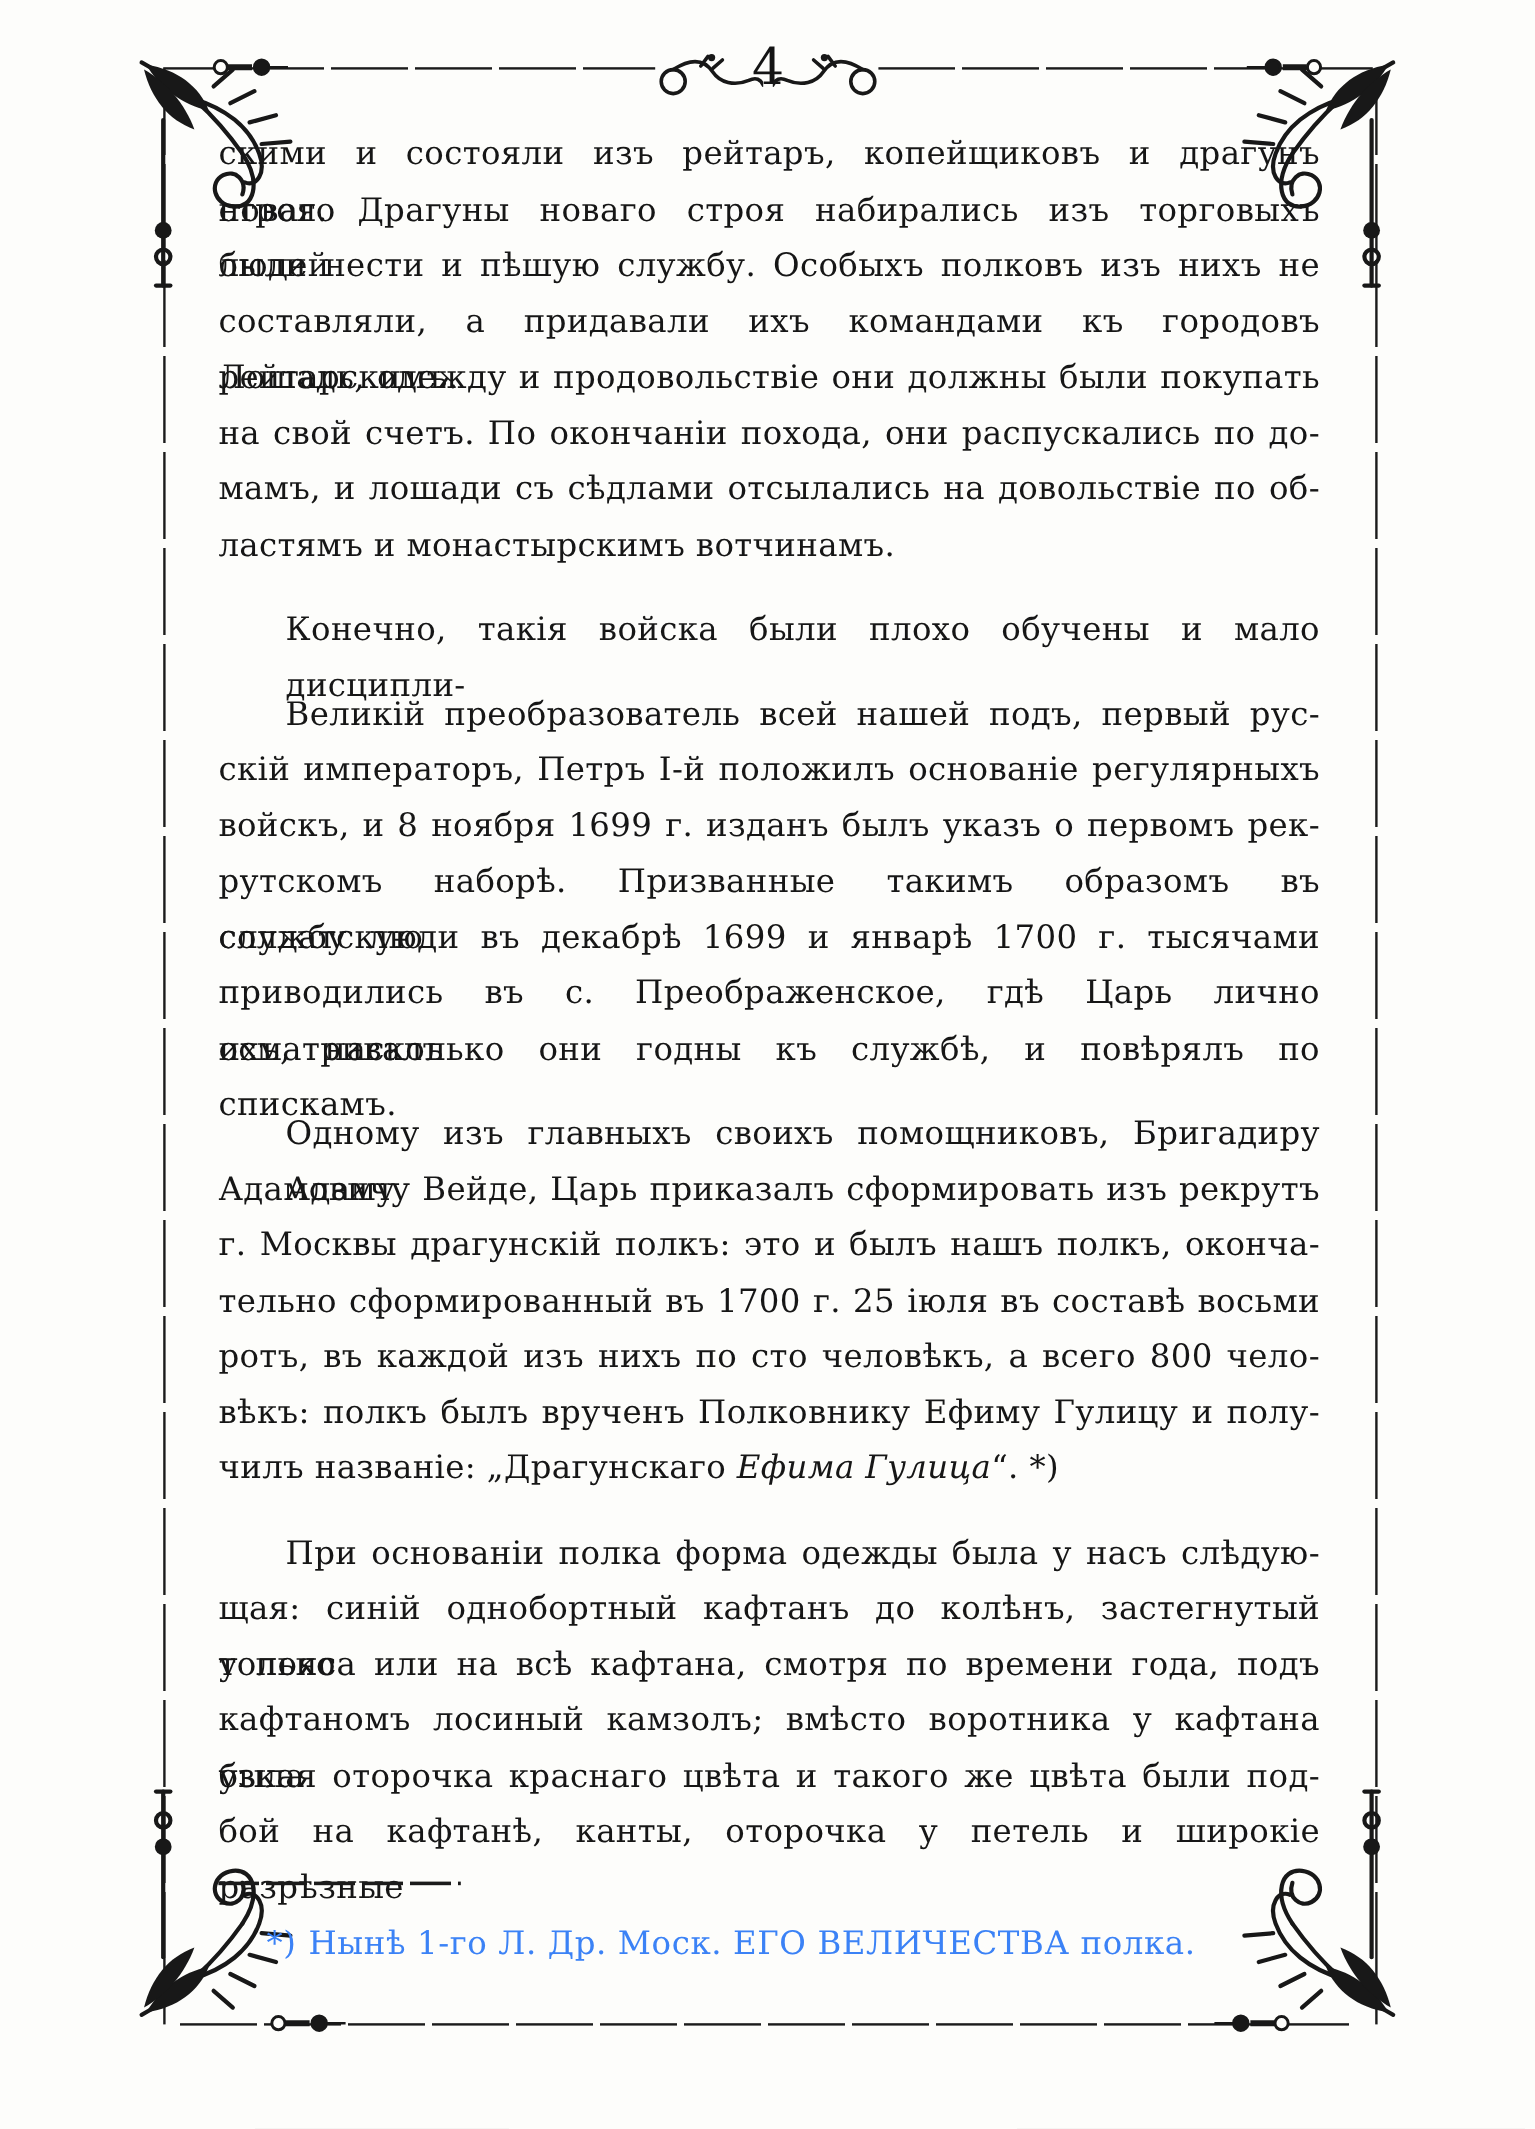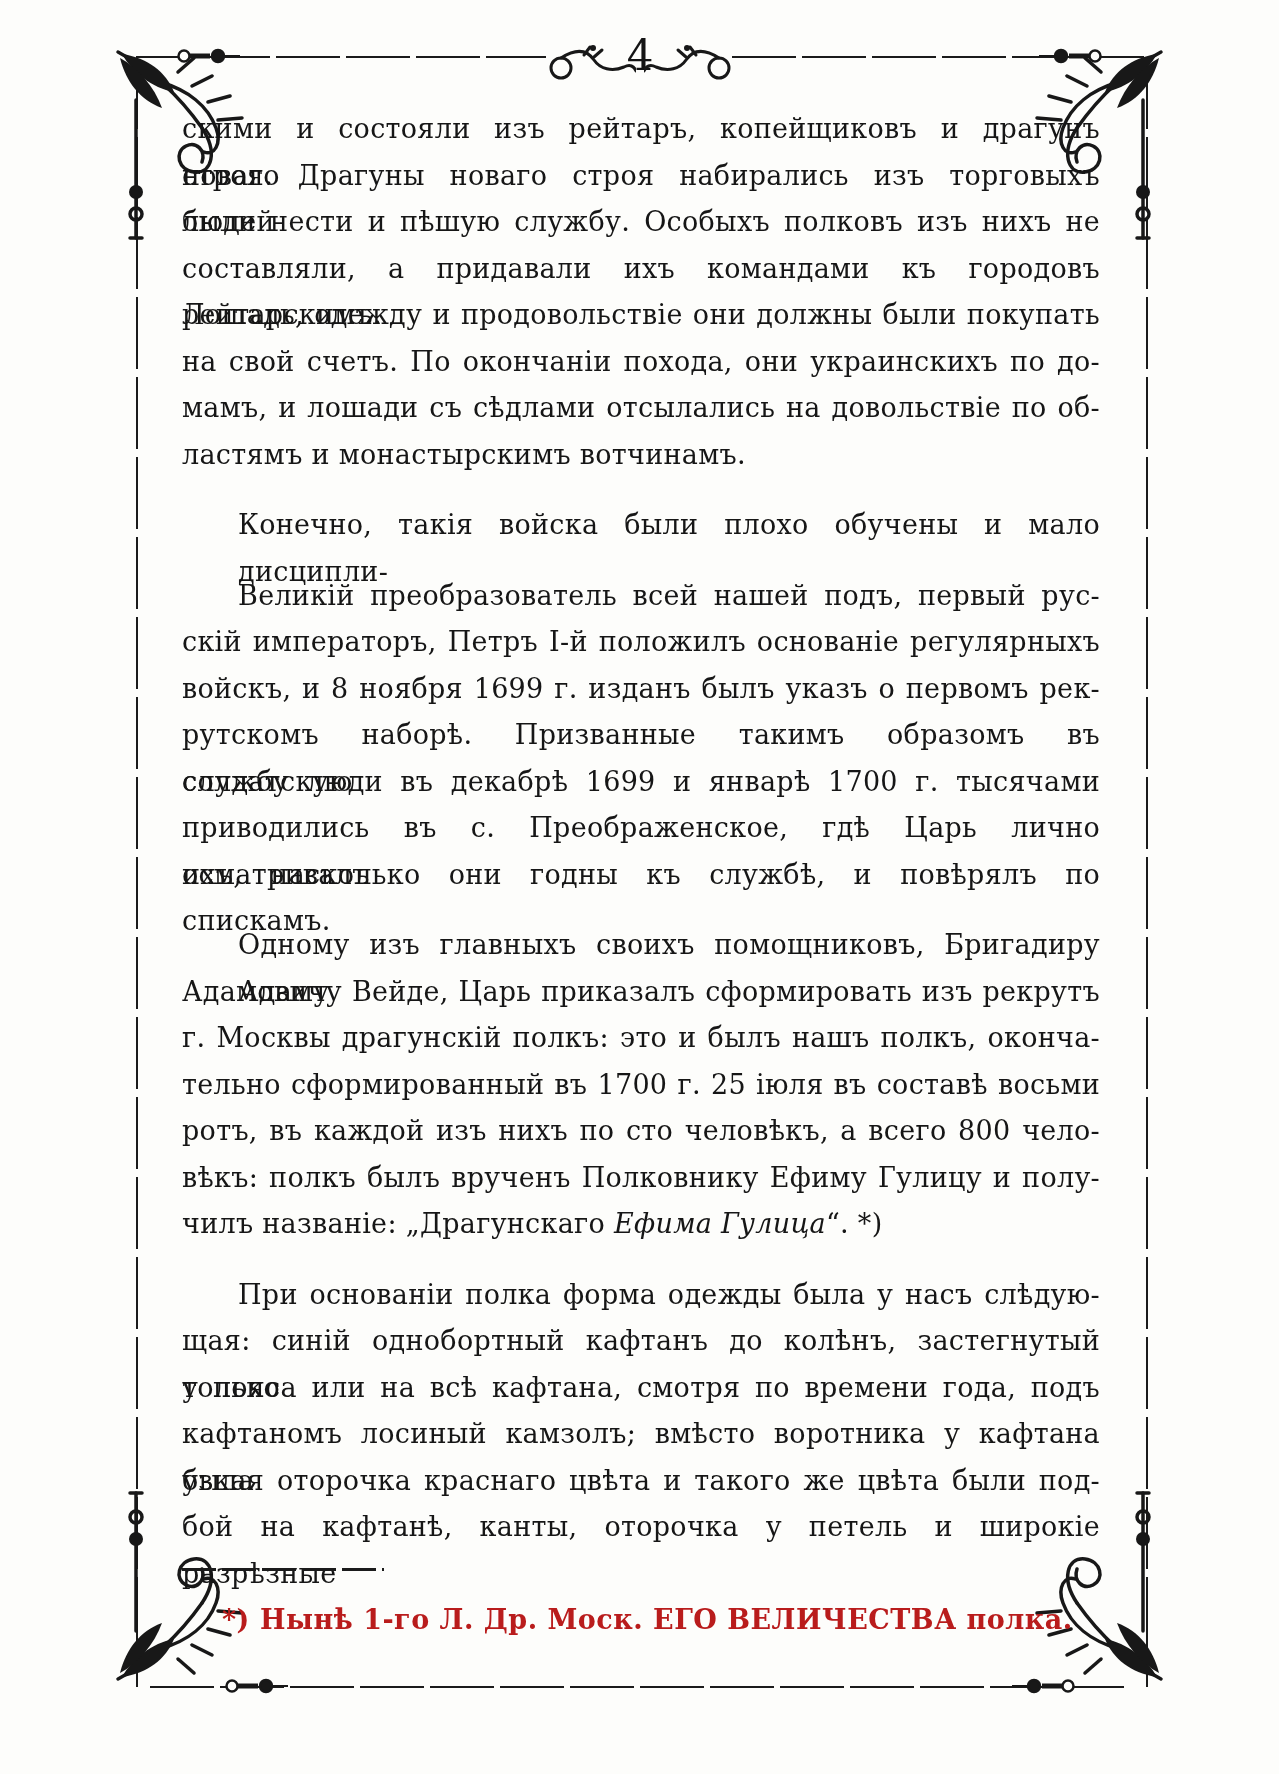--- a/index.html
+++ b/index.html
@@ -64,22 +64,22 @@
   .line.ind { padding-left: 56px; margin-top: 24px; }                      
   .it { font-style: italic; }
 
   
   .fnsep {
     position: absolute; left: 182px; top: 1568px; width: 202px; height: 3px;
     background: repeating-linear-gradient(to right, #1b1b1b 0 34px, rgba(0,0,0,0) 34px 40px);
   }
   .footnote {
     position: absolute; left: 222px; top: 1600px;
-    font-size: 27px; line-height: 40px; font-weight: bold; letter-spacing: 0.5px;
-    color: #b91c1c;
+    font-size: 27px; line-height: 40px; font-weight: normal; letter-spacing: 0.5px;
+    color: #3b82f6;
   }
   .footnote .marker { margin-right: 10px; }
 </style>
 </head>
 <body>
 
 <div class="page">
 
   <div class="border-v left"></div>
   <div class="border-v right"></div>
@@ -209,21 +209,21 @@
       <circle cx="45" cy="6" r="3" fill="#181818" stroke="none"></circle>
     </g>
   </svg>
 
   <div class="text-block">
     <div class="line">скими и состояли изъ рейтаръ, копейщиковъ и драгунъ новаго</div>
     <div class="line">строя. Драгуны новаго строя набирались изъ торговыхъ людей</div>
     <div class="line">были нести и пѣшую службу. Особыхъ полковъ изъ нихъ не</div>
     <div class="line">составляли, а придавали ихъ командами къ городовъ рейтарскимъ.</div>
     <div class="line">Лошадь, одежду и продовольствіе они должны были покупать</div>
-    <div class="line">на свой счетъ. По окончаніи похода, они украинскихъ по до-</div>
+    <div class="line">на свой счетъ. По окончаніи похода, они распускались по до-</div>
     <div class="line">мамъ, и лошади съ сѣдлами отсылались на довольствіе по об-</div>
     <div class="line pl">ластямъ и монастырскимъ вотчинамъ.</div>
     <div class="line ind">Конечно, такія войска были плохо обучены и мало дисципли-</div>
     <div class="line ind">Великій преобразователь всей нашей подъ, первый рус-</div>
     <div class="line">скій императоръ, Петръ I-й положилъ основаніе регулярныхъ</div>
     <div class="line">войскъ, и 8 ноября 1699 г. изданъ былъ указъ о первомъ рек-</div>
     <div class="line">рутскомъ наборѣ. Призванные такимъ образомъ въ солдатскую</div>
     <div class="line">службу люди въ декабрѣ 1699 и январѣ 1700 г. тысячами</div>
     <div class="line">приводились въ с. Преображенское, гдѣ Царь лично осматривалъ</div>
     <div class="line">ихъ, насколько они годны къ службѣ, и повѣрялъ по спискамъ.</div>

